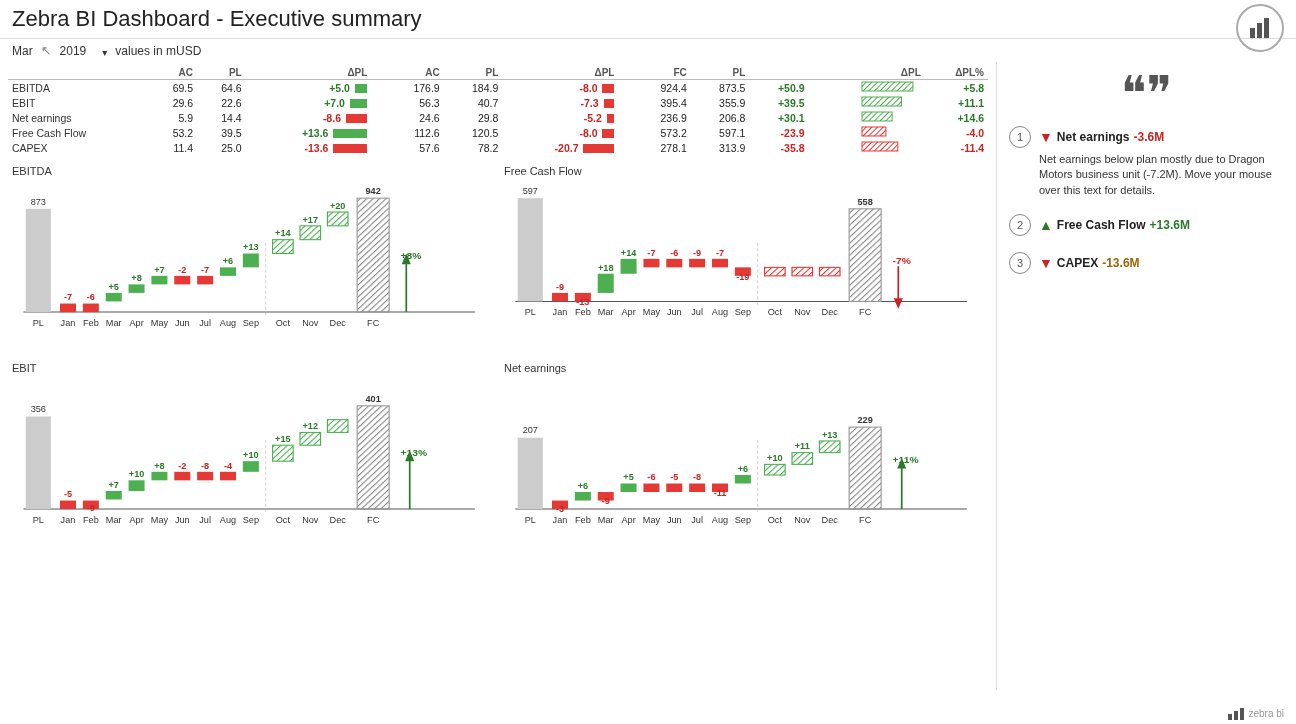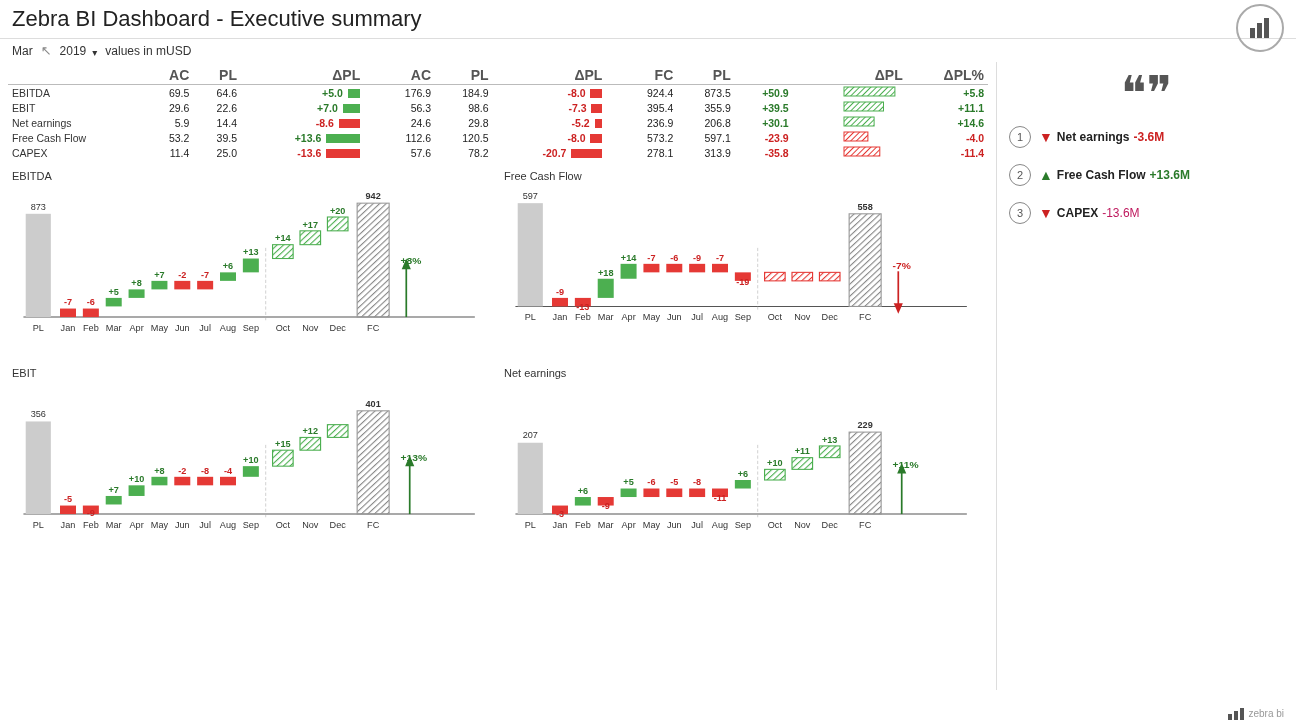--- a/index.html
+++ b/index.html
@@ -47,21 +47,21 @@
       display: flex;
       align-items: center;
       padding: 4px 12px;
       gap: 8px;
       font-size: 12px;
       color: #333;
     }
     .toolbar-year {
       display: flex;
       align-items: flex-end;
-      gap: 6px;
+      gap: 16px;
       cursor: pointer;
       font-size: 12px;
     }
 
     
     .main {
       display: flex;
       height: calc(724px - 96px);
     }
 
@@ -90,21 +90,21 @@
     .summary-table th:first-child {
       text-align: left;
     }
     .section-header {
       text-align: center;
       font-weight: 600;
       border-bottom: 1px solid #999;
       padding-bottom: 2px;
     }
     .col-label {
-      font-size: 14px;
+      font-size: 10px;
       color: #555;
       border-bottom: 1px solid #bbb;
     }
     .row-label { color: #333; }
 
     
     .charts-grid {
       display: grid;
       grid-template-columns: 1fr 1fr;
       grid-template-rows: 1fr 1fr;
@@ -266,21 +266,21 @@
           <tr>
       <td class="row-label">EBIT</td>
       <td>29.6</td>
       <td>22.6</td>
       <td style="color:#2a7a2a;font-weight:600;">
         +7.0
         <span style="display:inline-block;width:17.5px;height:9px;background:#4caf50;vertical-align:middle;margin-left:2px;"></span>
       </td>
       <td></td>
       <td>56.3</td>
-      <td>98.6</td>
+      <td>40.7</td>
       <td style="color:#cc2222;font-weight:600;">
         -7.3
         <span style="display:inline-block;width:10.95px;height:9px;background:#e53935;vertical-align:middle;margin-left:2px;"></span>
       </td>
       <td></td>
       <td>395.4</td>
       <td>355.9</td>
       <td style="color:#2a7a2a;font-weight:600;margin-top:20px;">+39.5</td>
       <td>
         <svg width="60" height="11" viewBox="0 0 60 11">
@@ -699,38 +699,39 @@
     <div id="insights-container">
         <div class="insight-item">
       <div class="insight-header">
         <div class="insight-circle">1</div>
         <div class="insight-title">
           <span style="color:#cc2222;font-size:14px;">▼</span>
           <span>Net earnings</span>
           <span style="color:#cc2222;font-weight:700;">-3.6M</span>
         </div>
       </div>
+      <div class="insight-body">Net earnings below plan mostly due to Dragon Motors business unit (-7.2M). Move your mouse over this text for details.</div>
     </div>
         <div class="insight-item">
       <div class="insight-header">
         <div class="insight-circle">2</div>
         <div class="insight-title">
           <span style="color:#2a7a2a;font-size:14px;">▲</span>
           <span>Free Cash Flow</span>
           <span style="color:#2a7a2a;font-weight:700;">+13.6M</span>
         </div>
       </div>
     </div>
         <div class="insight-item">
       <div class="insight-header">
         <div class="insight-circle">3</div>
         <div class="insight-title">
           <span style="color:#cc2222;font-size:14px;">▼</span>
           <span>CAPEX</span>
-          <span style="color:#be185d;font-weight:400;">-13.6M</span>
+          <span style="color:#a16207;font-weight:700;">-13.6M</span>
         </div>
       </div>
     </div>
       </div>
   </div>
 
 </div>
 
 <div style="position:fixed;bottom:4px;right:12px;font-size:10px;color:#999;display:flex;align-items:center;gap:4px;">
   <svg width="16" height="14" viewBox="0 0 16 14">

